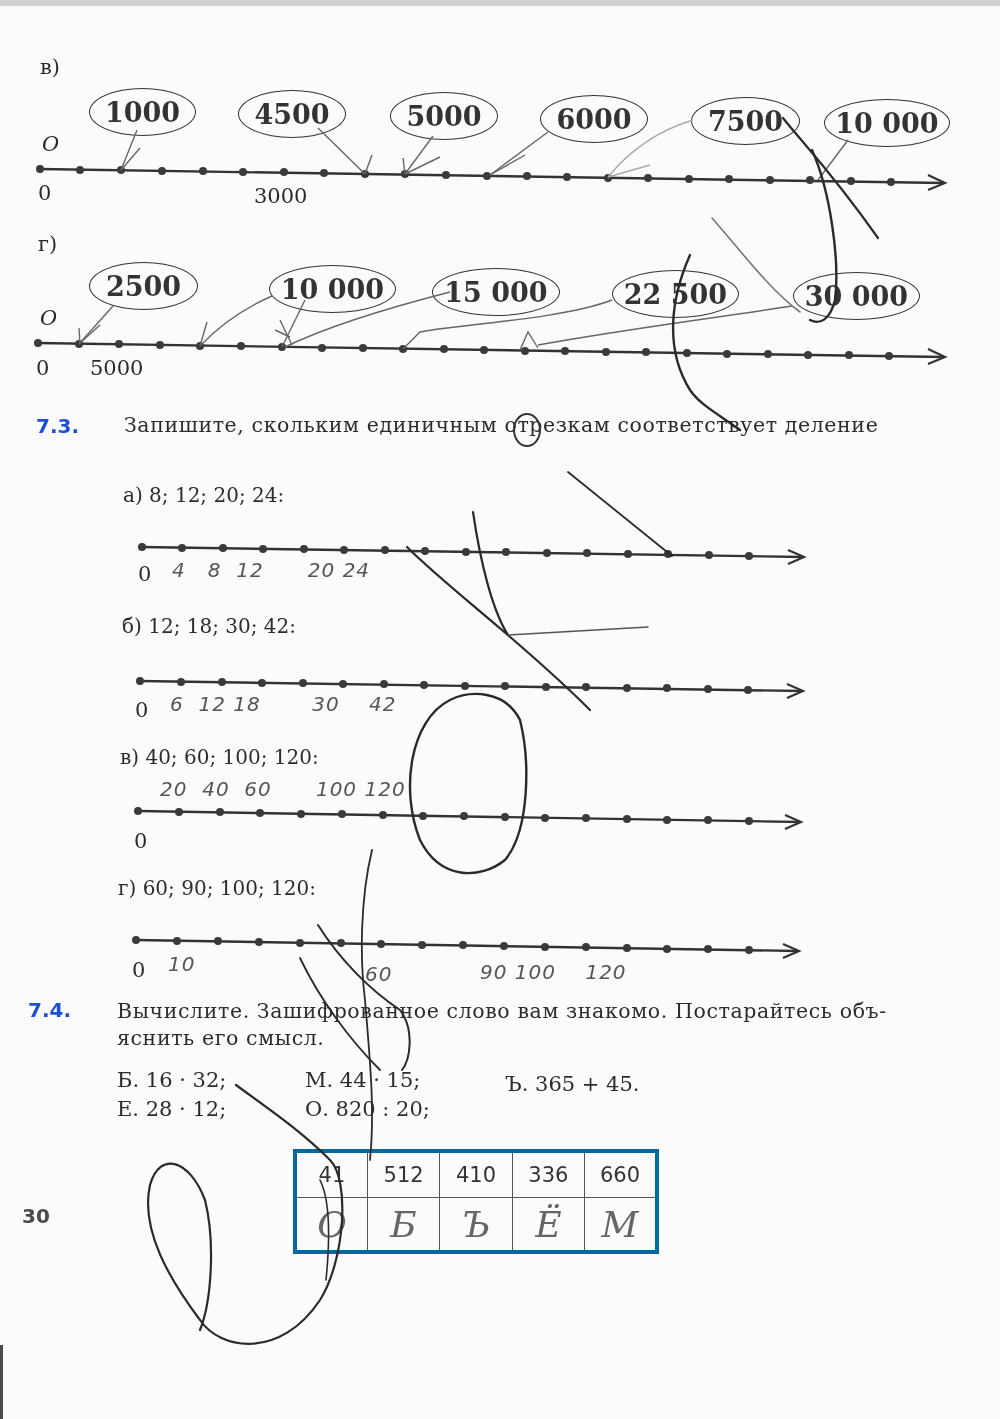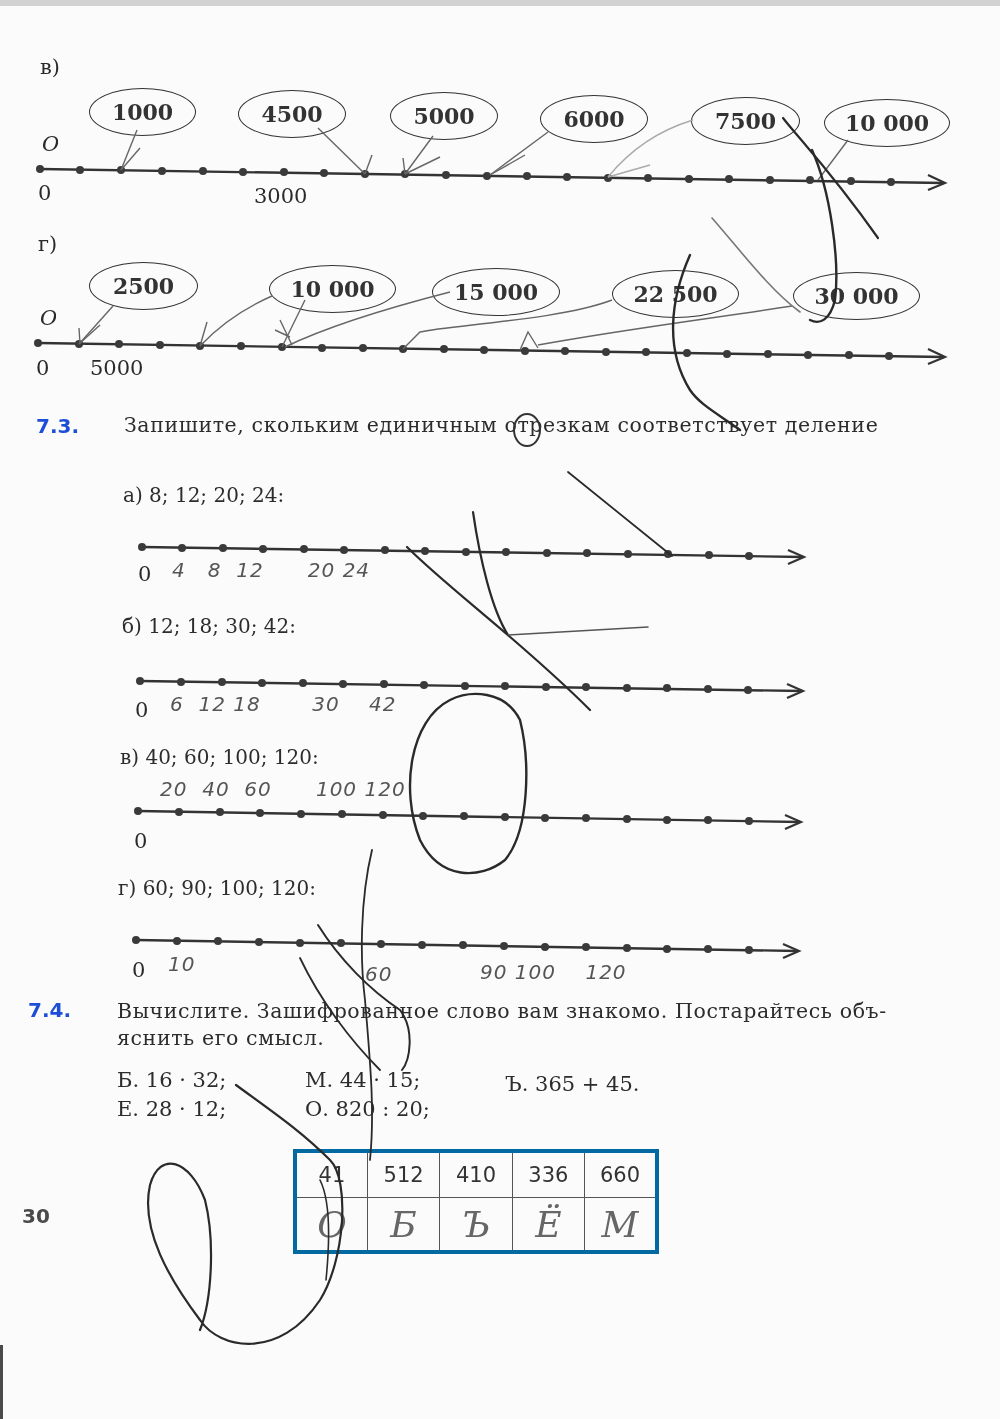--- a/index.html
+++ b/index.html
@@ -17,21 +17,21 @@
     position: absolute; left: 0; top: 1345px; width: 3px; height: 74px;
     background: #4a4a4a;
   }
   .abs { position: absolute; }
   .part-label { font-size: 21px; }
   .axis-label { font-size: 21px; }
   .origin-letter { font-size: 21px; font-style: italic; }
   .oval {
     position: absolute; border: 1.6px solid #333; border-radius: 50%;
     display: flex; align-items: center; justify-content: center;
-    font-size: 22px; font-weight: bold; color: #333;
+    font-size: 27px; font-weight: bold; color: #333;
     box-sizing: border-box; background: transparent;
   }
   .task-num {
     position: absolute; font-family: "DejaVu Sans", "Liberation Sans", sans-serif;
     font-weight: bold; font-size: 20px; color: #1d4ed8;
   }
   .task-text {
     position: absolute; font-size: 20.5px; line-height: 27px; letter-spacing: 0.6px;
     color: #2c2c2c;
   }

